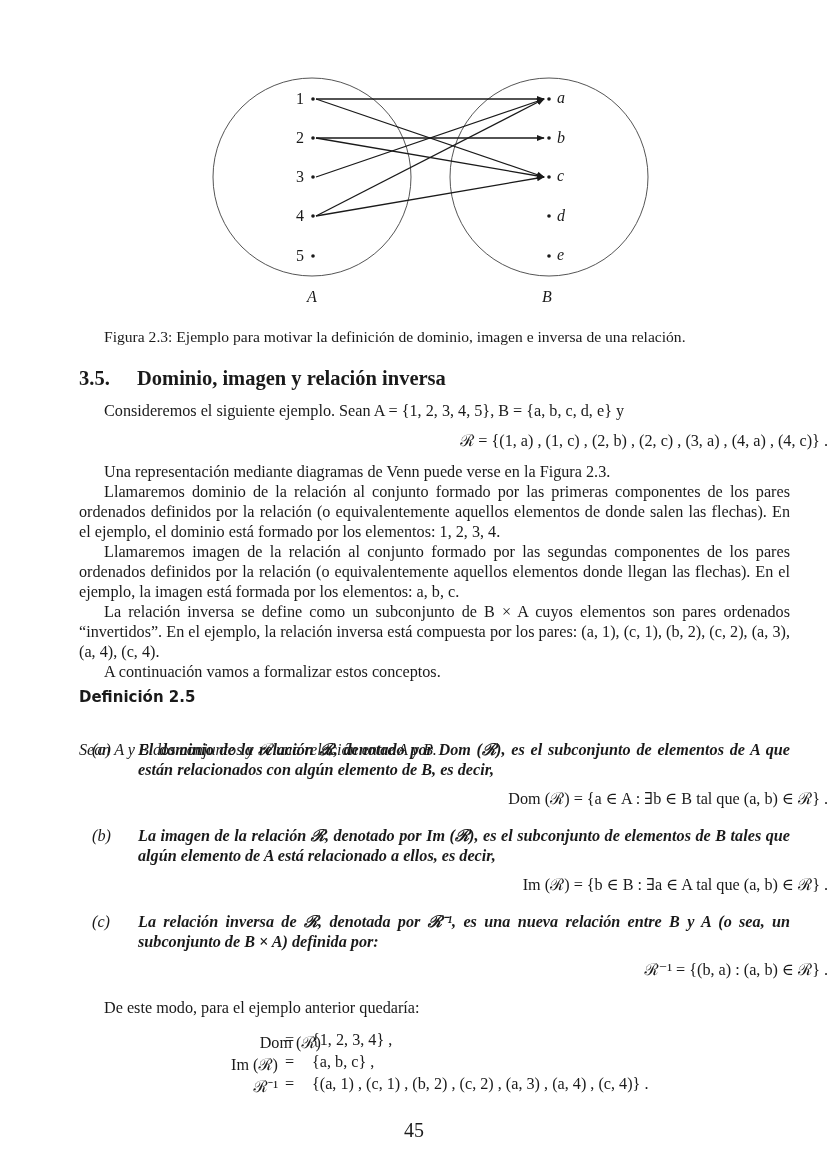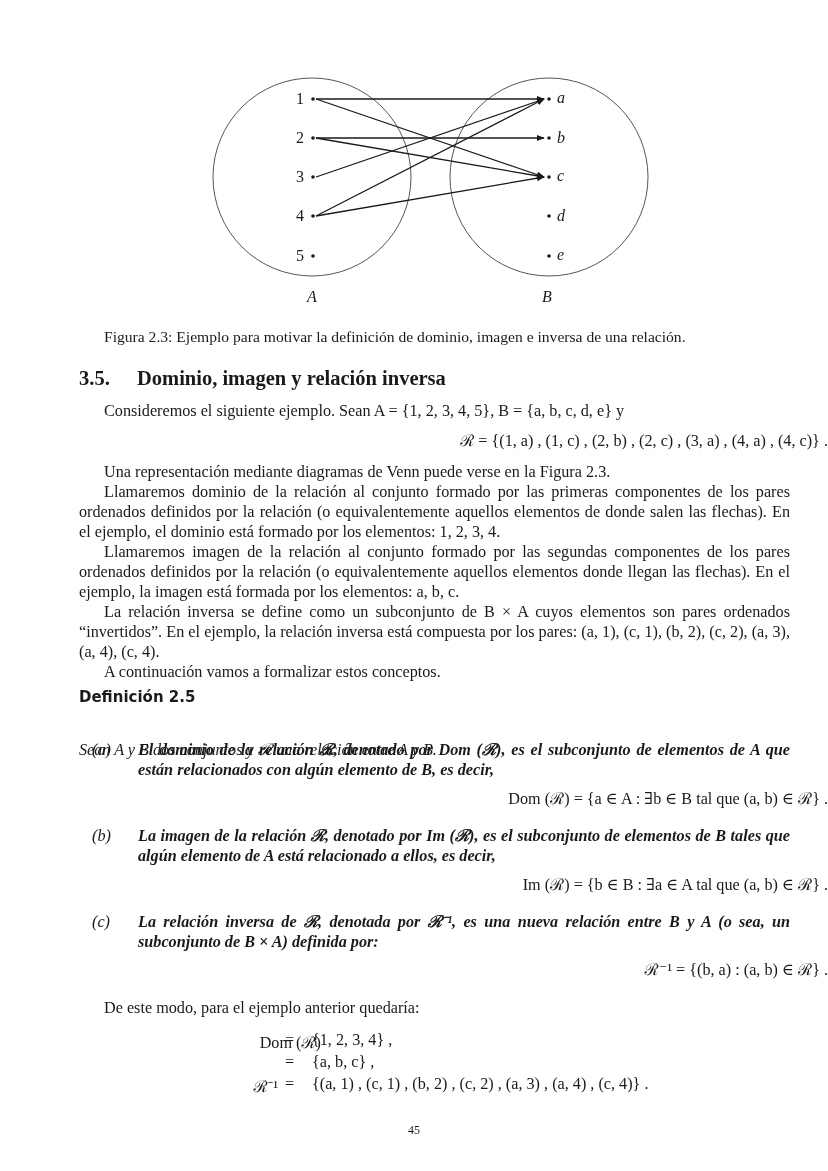--- a/index.html
+++ b/index.html
@@ -12,21 +12,21 @@
   .sec { left: 79px; top: 368px; font-size: 20.5px; font-weight: bold; }
   .sec .num { display: inline-block; width: 58px; }
   .p { left: 79px; width: 711px; white-space: normal; text-align: justify; }
   .ind { text-indent: 25px; }
   .center { left: 0; width: 828px; text-align: right; }
   i, .it { font-style: italic; margin-top: 33px; }
   .defhead { left: 79px; top: 687px; font-weight: bold; font-family: "DejaVu Sans", sans-serif; font-size: 15px; }
   .item { position: absolute; left: 92px; width: 698px; font-style: italic; white-space: normal; text-align: justify; font-family: "Liberation Serif", serif; font-size: 16.2px; line-height: 20px; }
   .item .lab { position: absolute; left: 0; top: 0; }
   .item .body { margin-left: 46px; font-weight: bold; }
-  .pagenum { left: 0; width: 828px; text-align: center; top: 1120px; font-size: 12px; }
+  .pagenum { left: 0; width: 828px; text-align: center; top: 1120px; font-size: 20px; }
   .align-l { position: absolute; text-align: right; width: 270px; left: 0; }
   .align-eq { position: absolute; left: 285px; }
   .align-r { position: absolute; left: 312px; }
   .row { position: absolute; left: 0; width: 828px; height: 20px; font-family: "Liberation Serif", serif; font-size: 16.2px; }
 </style>
 </head>
 <body>
 
 <div class="page">
 
@@ -116,20 +116,21 @@
   <div class="t center" style="top:960px;">ℛ⁻¹ = {(b, a) : (a, b) ∈ ℛ} .</div>
 
   <div class="t ind" style="left:79px; top:998px;">De este modo, para el ejemplo anterior quedaría:</div>
 
   <div class="row" style="top:1031px;">
     <span class="align-l" style="left:0; width:278px;padding-left:43px;">Dom (ℛ)</span>
     <span class="align-eq">=</span>
     <span class="align-r">{1, 2, 3, 4} ,</span>
   </div>
   <div class="row" style="top:1053px;">
+    <span class="align-l" style="left:0; width:278px;">Im (ℛ)</span>
     <span class="align-eq">=</span>
     <span class="align-r">{a, b, c} ,</span>
   </div>
   <div class="row" style="top:1075px;">
     <span class="align-l" style="left:0; width:278px;">ℛ⁻¹</span>
     <span class="align-eq">=</span>
     <span class="align-r">{(a, 1) , (c, 1) , (b, 2) , (c, 2) , (a, 3) , (a, 4) , (c, 4)} .</span>
   </div>
 
   <div class="t pagenum">45</div>

